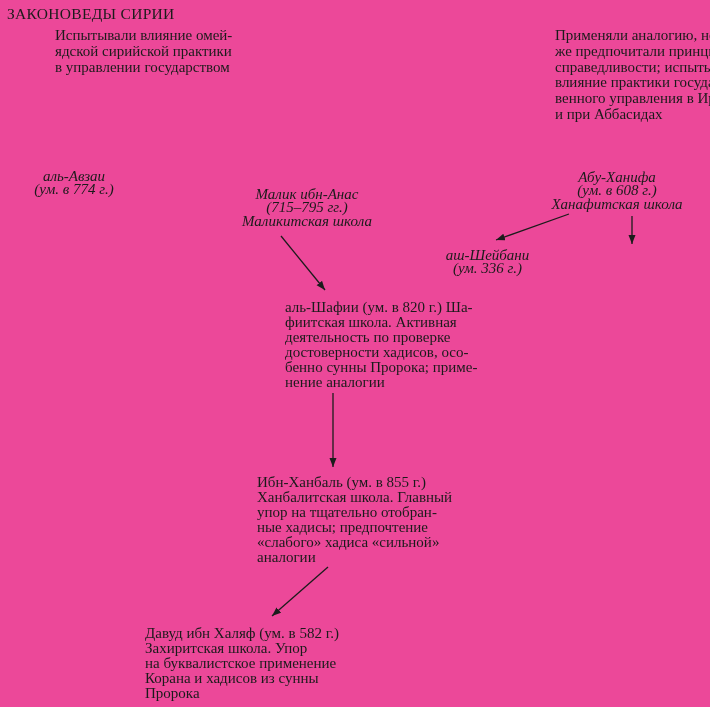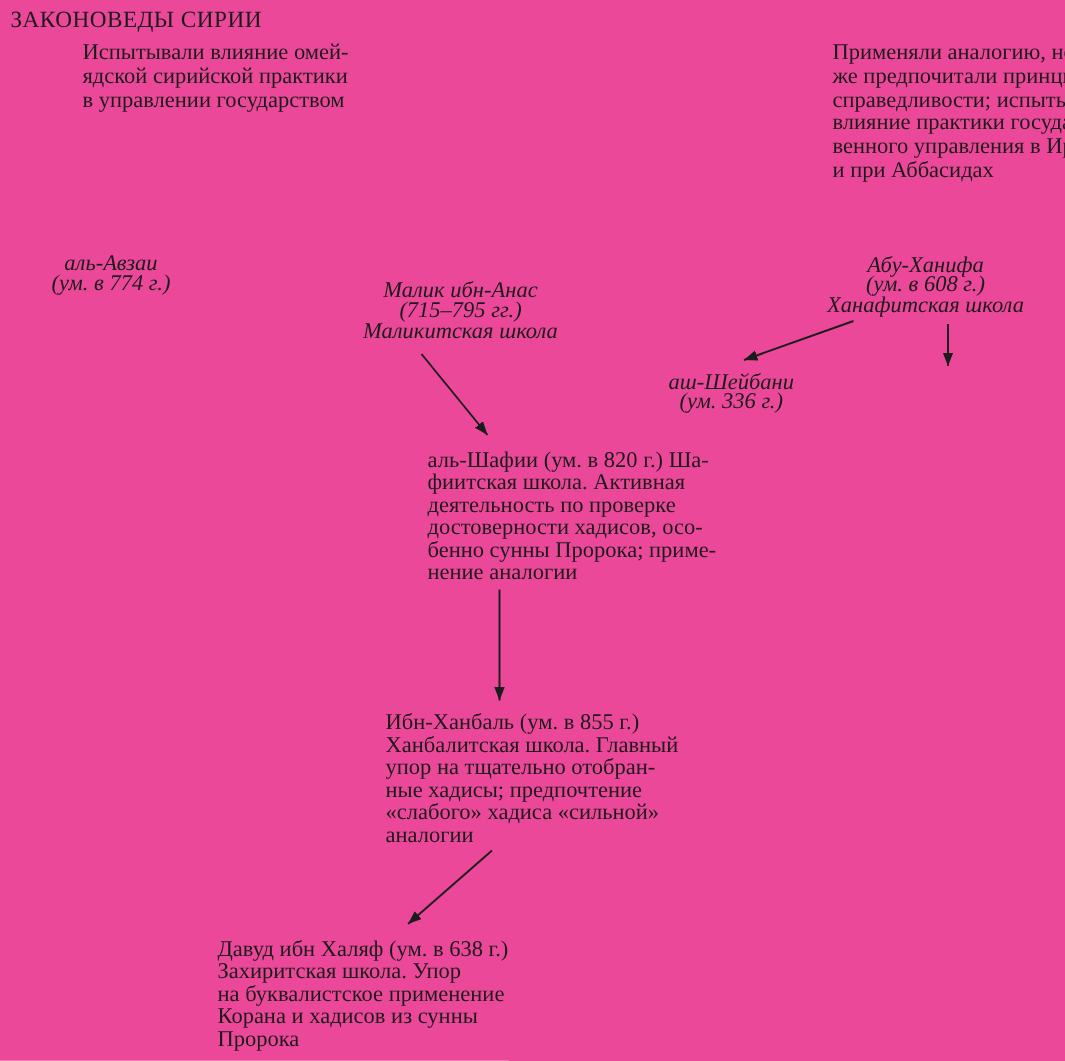--- a/index.html
+++ b/index.html
@@ -99,21 +99,21 @@
 деятельность по проверке
 достоверности хадисов, осо-
 бенно сунны Пророка; приме-
 нение аналогии</div>
   <div class="block" id="node-hanbal">Ибн-Ханбаль (ум. в 855 г.)
 Ханбалитская школа. Главный
 упор на тщательно отобран-
 ные хадисы; предпочтение
 «слабого» хадиса «сильной»
 аналогии</div>
-  <div class="block" id="node-dawud">Давуд ибн Халяф (ум. в 638 г.)
+  <div class="block" id="node-dawud">Давуд ибн Халяф (ум. в 582 г.)
 Захиритская школа. Упор
 на буквалистское применение
 Корана и хадисов из сунны
 Пророка</div>
 
   <svg class="arrows" viewBox="0 0 710 707">
     <defs>
       <marker id="ah" markerUnits="userSpaceOnUse" markerWidth="10" markerHeight="8" refX="9" refY="3.5" orient="auto">
         <path d="M0,0 L9,3.5 L0,7 Z" fill="#1c1c1c"></path>
       </marker>

